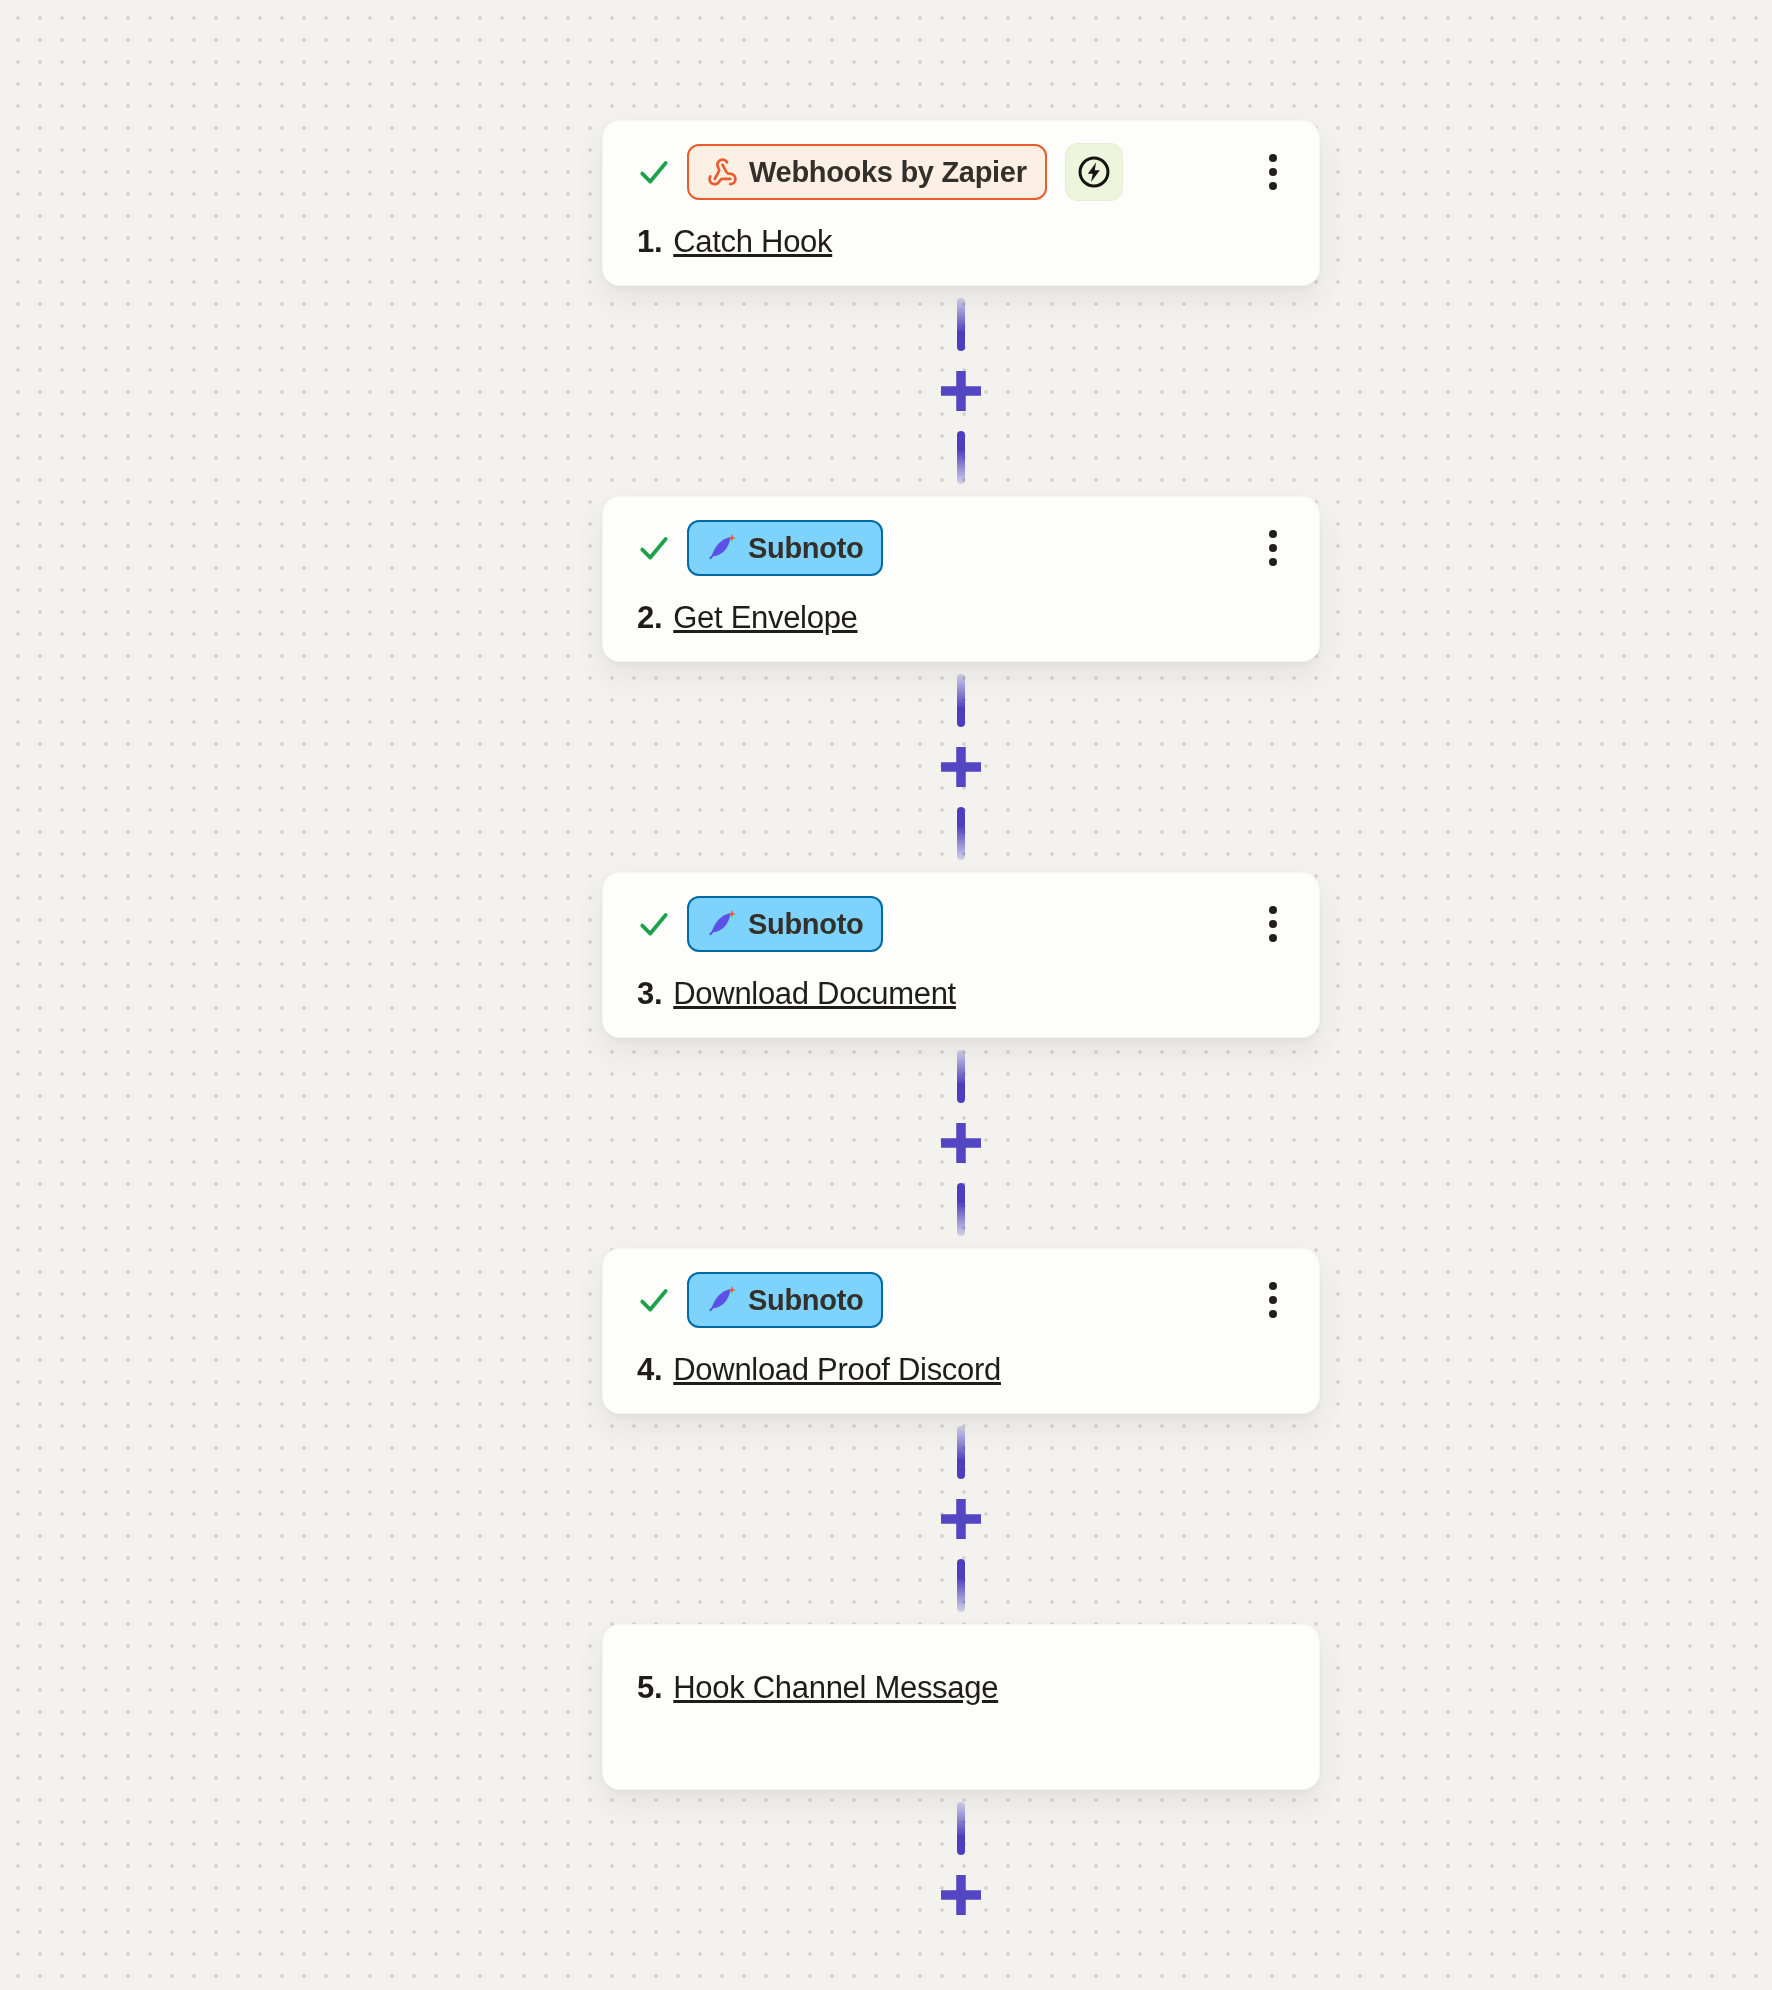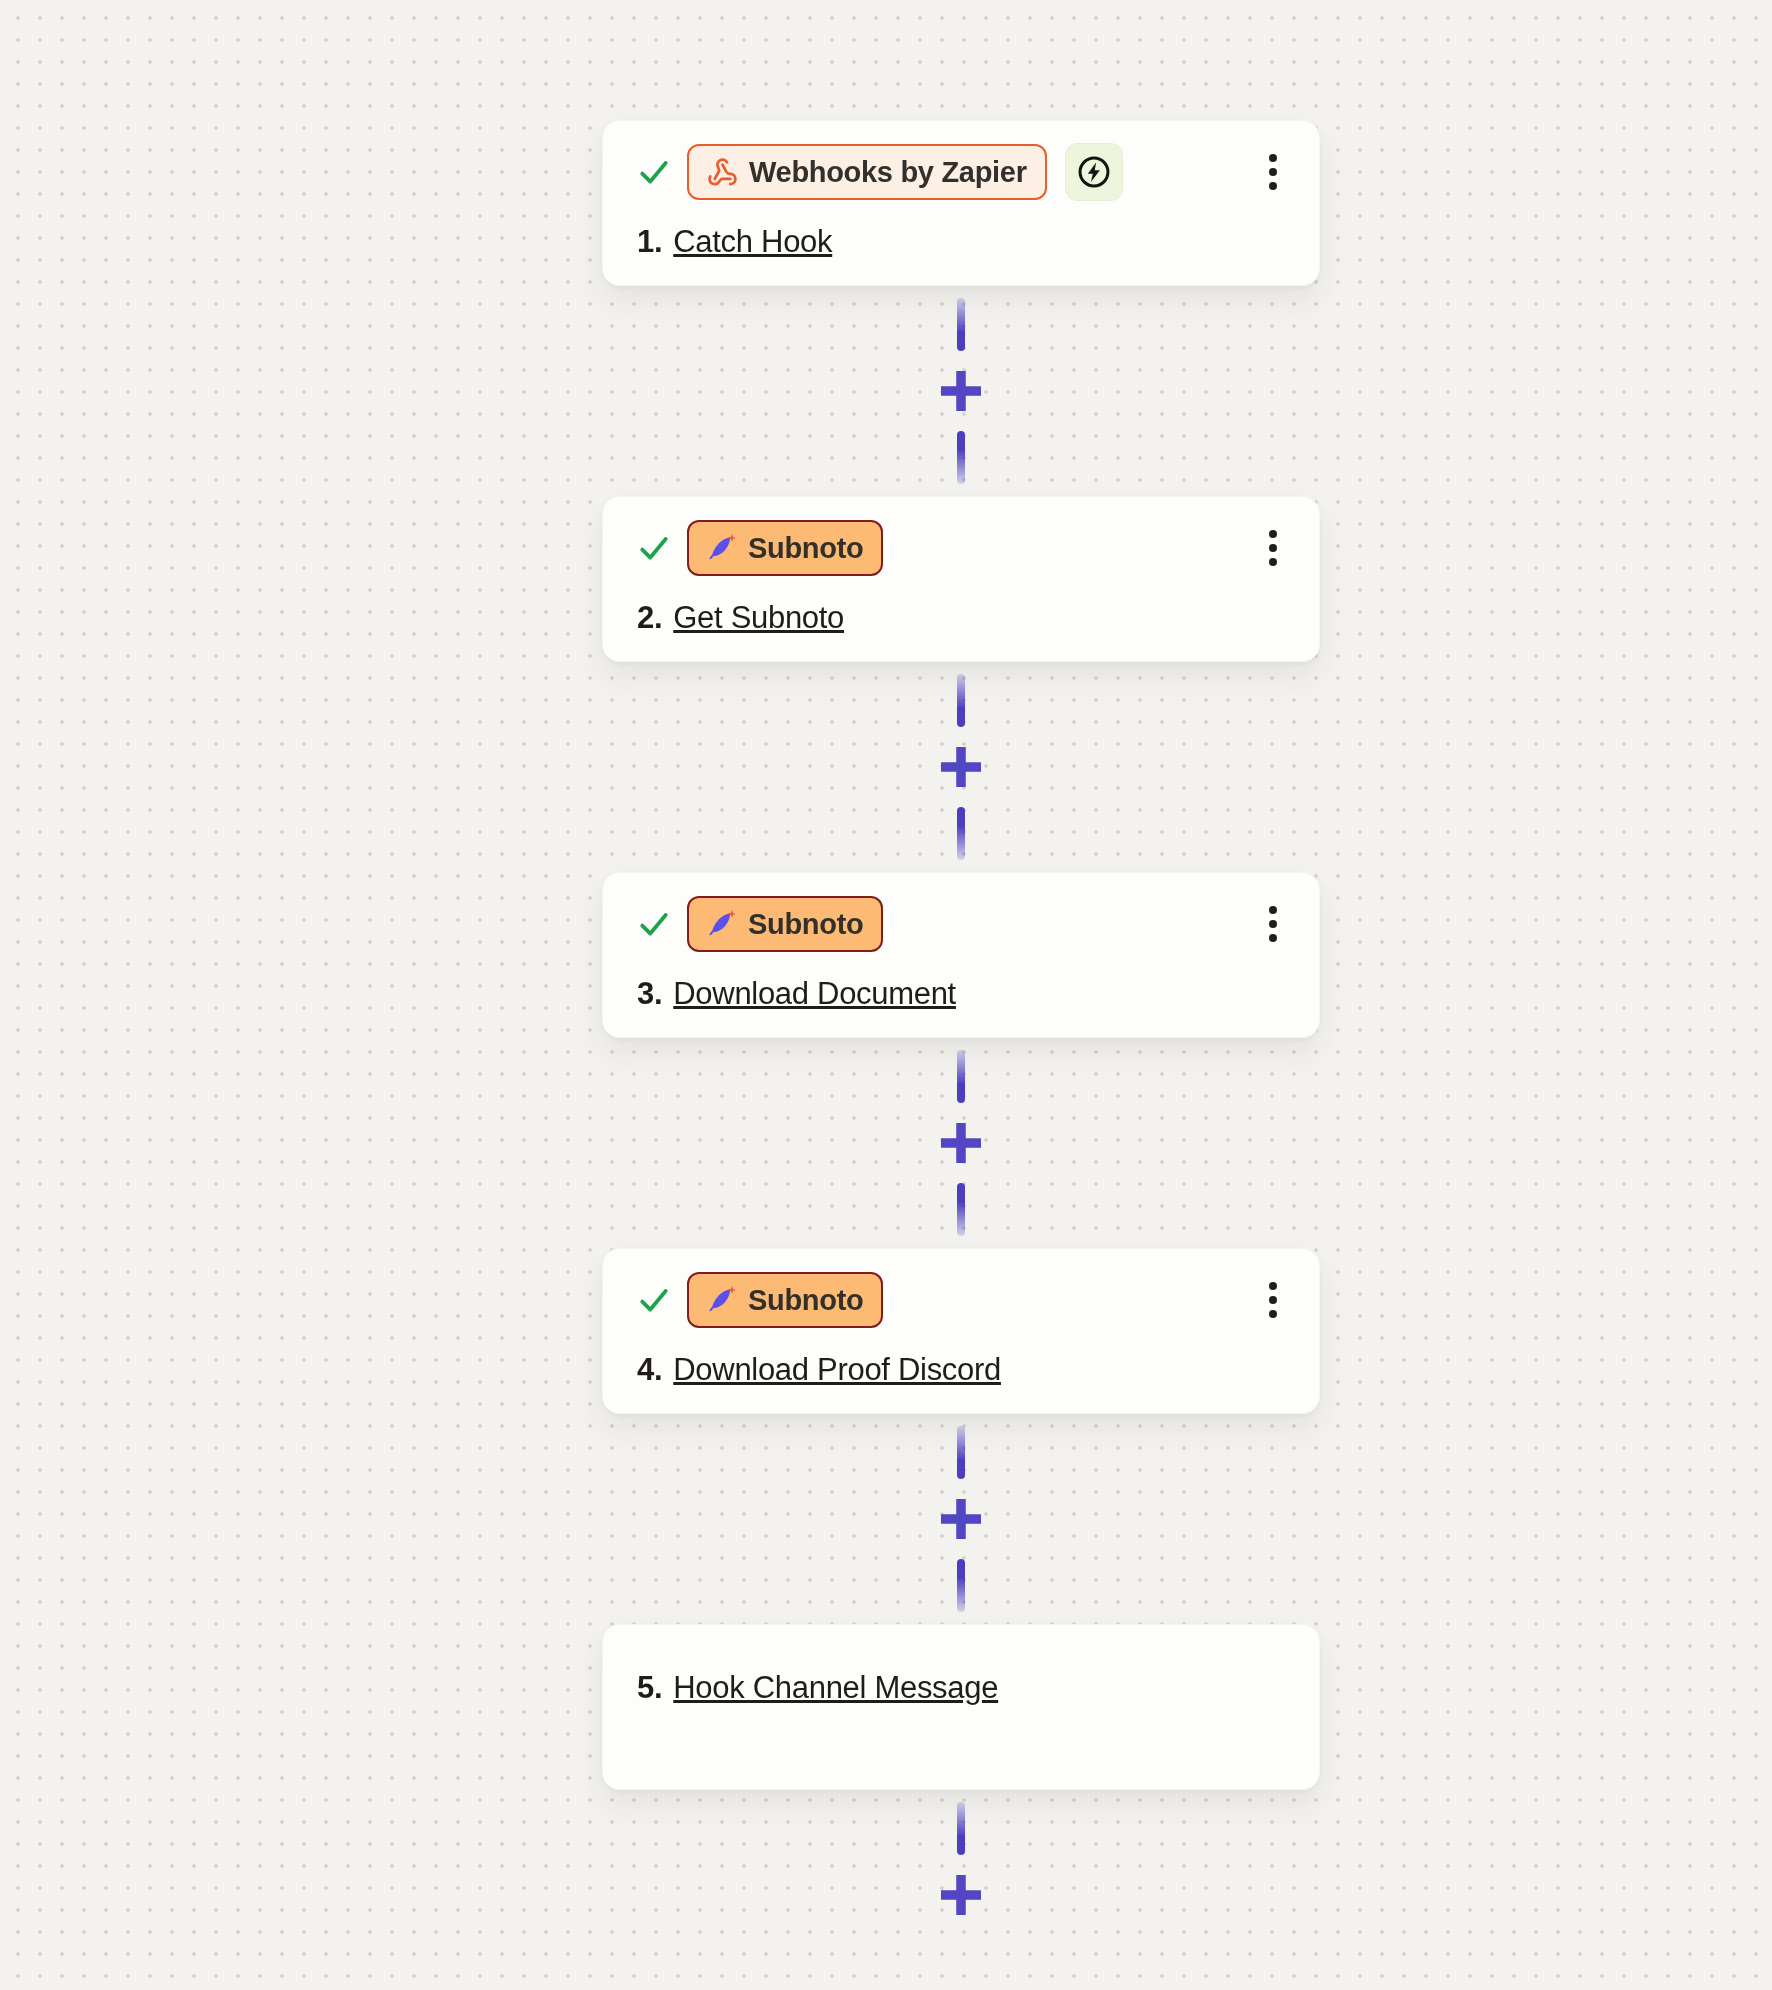--- a/index.html
+++ b/index.html
@@ -55,22 +55,22 @@
     font-weight: 700;
     color: #33302b;
     letter-spacing: -0.3px;
     white-space: nowrap;
   }
   .pill-webhooks {
     background: #fcefe4;
     border: 2.5px solid #e95c2c;
   }
   .pill-app {
-    background: #fdba74;
-    border: 2px solid #7f1d1d;
+    background: #7dd3fc;
+    border: 2px solid #0369a1;
   }
   .instant-badge {
     width: 56px; height: 56px;
     margin-left: 4px;
     background: #edf5dc;
     border: 1px solid rgba(0,0,0,0.03);
     border-radius: 13px;
     display: flex; align-items: center; justify-content: center;
     flex: 0 0 auto;
   }
@@ -220,21 +220,21 @@
       </span>
       <span class="spacer"></span>
       <button class="kebab" aria-label="step menu">
         <i></i>
           <i></i>
           <i></i>
       </button>
     </div>
     <div class="row2">
       <span class="step-num">2.</span>
-      <span class="step-title">Get Subnoto</span>
+      <span class="step-title">Get Envelope</span>
     </div>
   </div>
 
   <div class="connector">
     <span class="dash dash-top"></span>
     <button class="plus-btn" aria-label="add step">
       <svg class="icon-svg" width="46" height="46" viewBox="0 0 46 46">
           <use href="#def-plus"></use>
         </svg>
     </button>

